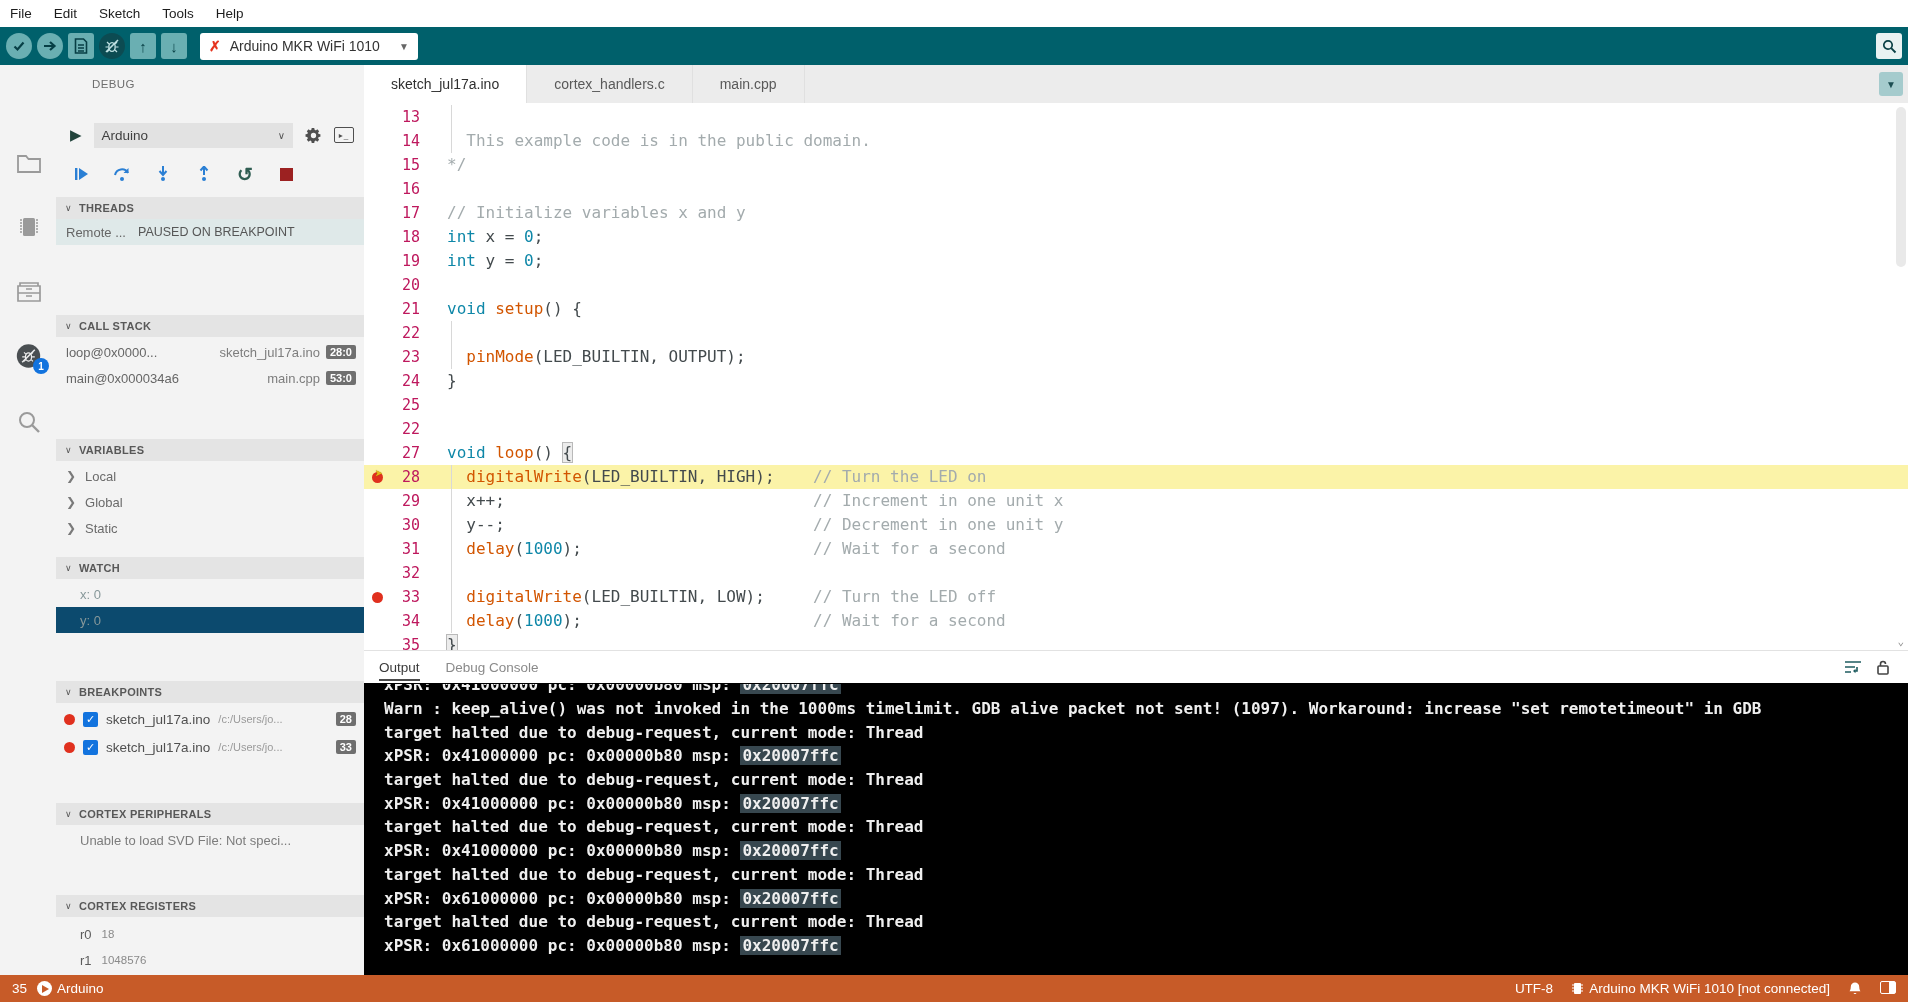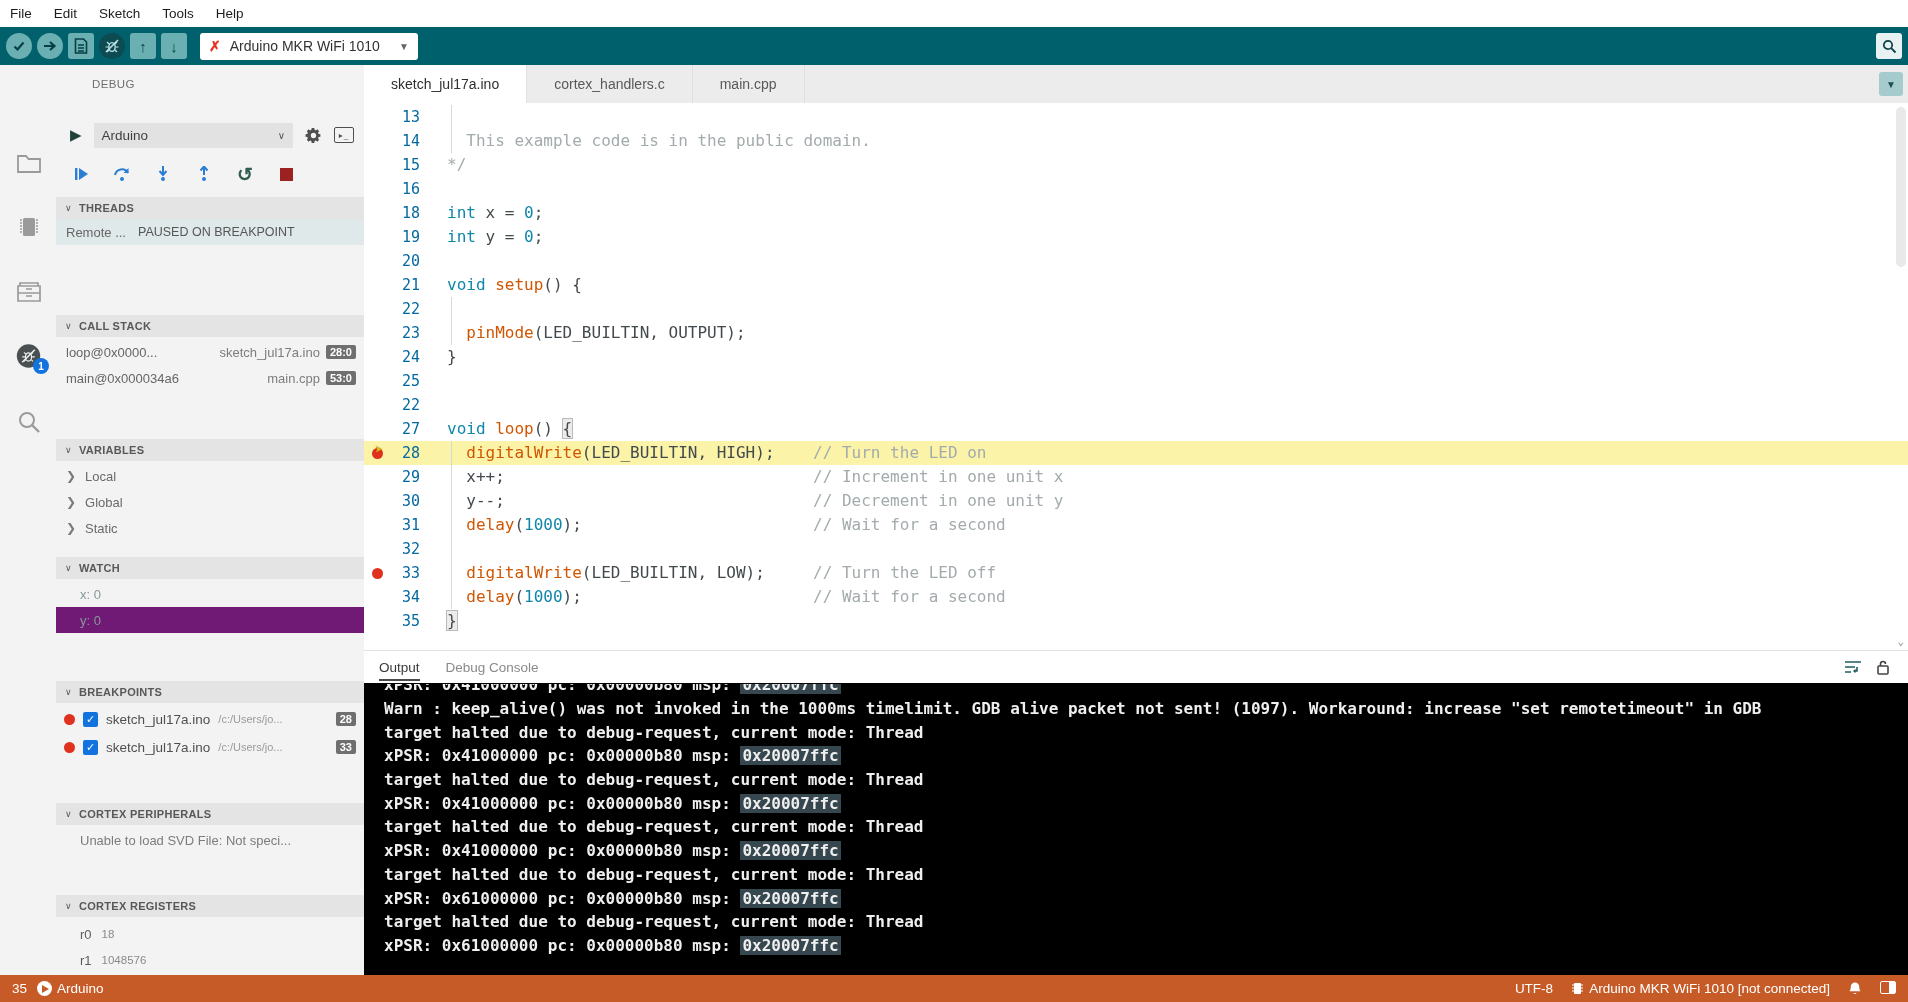--- a/index.html
+++ b/index.html
@@ -63,21 +63,21 @@
   .thread-status{margin-left:12px;color:#565656;font-size:12.5px}
 
   .cs-fn{color:#666}
   .cs-right{margin-left:auto;display:flex;align-items:center;gap:6px;padding-right:8px}
   .cs-file{color:#7d7d7d}
   .badge{background:#6F6F6F;color:#fff;font-size:11px;border-radius:2px;padding:1px 4px;font-weight:bold}
 
   .var-chevron{color:#7a7a7a;margin-right:9px;font-size:12px}
 
   .watch-row{padding-left:24px;color:#87989a}
-  .watch-row.selected{background:#701a75}
+  .watch-row.selected{background:#0c4a6e}
 
   .bp-row{height:28px;display:flex;align-items:center;padding-left:8px;gap:8px}
   .dot{width:11px;height:11px;border-radius:50%;background:#E0301E;flex:none}
   .cbx{width:15px;height:15px;border-radius:2px;background:#1273DE;color:#fff;font-size:11px;
        display:flex;align-items:center;justify-content:center;flex:none}
   .bp-file{color:#4f4f4f;font-size:13.5px}
   .bp-path{color:#9a9a9a;font-size:11px;overflow:hidden;text-overflow:ellipsis;flex:1;white-space:nowrap}
   .bp-row .badge{margin-right:8px}
 
   .periph-msg{padding-left:24px;color:#7c7c7c}
@@ -91,21 +91,21 @@
   .tab.active{background:#fff;color:#2f2f2f}
   .tab-dd-btn{position:absolute;right:5px;top:7px;width:24px;height:24px;background:#A5CBCD;border-radius:3px;
               display:flex;align-items:center;justify-content:center;color:#1D4E52;font-size:10px}
 
   .code{position:absolute;left:364px;top:103px;right:0;height:547px;background:#fff;
         font-family:"DejaVu Sans Mono",monospace;font-size:16px;padding-top:2px;overflow:hidden}
   .code-line{position:relative;height:24px;display:flex;align-items:center}
   .code-line.current{background:#FBF3A8}
   .gutter{width:83px;flex:none;position:relative;height:100%}
   .lnum{position:absolute;right:27px;top:0;width:56px;height:24px;line-height:24px;text-align:right;
-        color:#0369a1;font-size:15px;font-family:"DejaVu Sans Mono",monospace}
+        color:#be185d;font-size:15px;font-family:"DejaVu Sans Mono",monospace}
   .marker{position:absolute;left:8px;top:6px;width:16px;height:14px}
   .marker .dot{position:absolute;left:0;top:1px}
   .exec-arrow{position:absolute;left:3px;top:-5px;color:#E8B71A;font-size:13px;text-shadow:0 0 1px #7a5c00}
   .indent-guide{position:absolute;left:87px;top:0;bottom:0;width:1px;background:#d8d8d8}
   .code-text{font-family:inherit;white-space:pre;line-height:24px;color:#434A4D}
   .kw{color:#0E87A8}
   .fn{color:#D25500}
   .num{color:#0E87A8}
   .plain{color:#434A4D}
   .comment{color:#A3ABAD}
@@ -415,20 +415,26 @@
         <pre class="code-text"><span class="comment">*/</span></pre>
       </div>
       <div class="code-line">
         <div class="gutter">
           <span class="lnum">16</span>
         </div>
         <pre class="code-text"></pre>
       </div>
       <div class="code-line">
         <div class="gutter">
+          <span class="lnum">17</span>
+        </div>
+        <pre class="code-text"><span class="comment">// Initialize variables x and y</span></pre>
+      </div>
+      <div class="code-line">
+        <div class="gutter">
           <span class="lnum">18</span>
         </div>
         <pre class="code-text"><span class="kw">int</span><span class="plain"> x = </span><span class="num">0</span><span class="plain">;</span></pre>
       </div>
       <div class="code-line">
         <div class="gutter">
           <span class="lnum">19</span>
         </div>
         <pre class="code-text"><span class="kw">int</span><span class="plain"> y = </span><span class="num">0</span><span class="plain">;</span></pre>
       </div>

